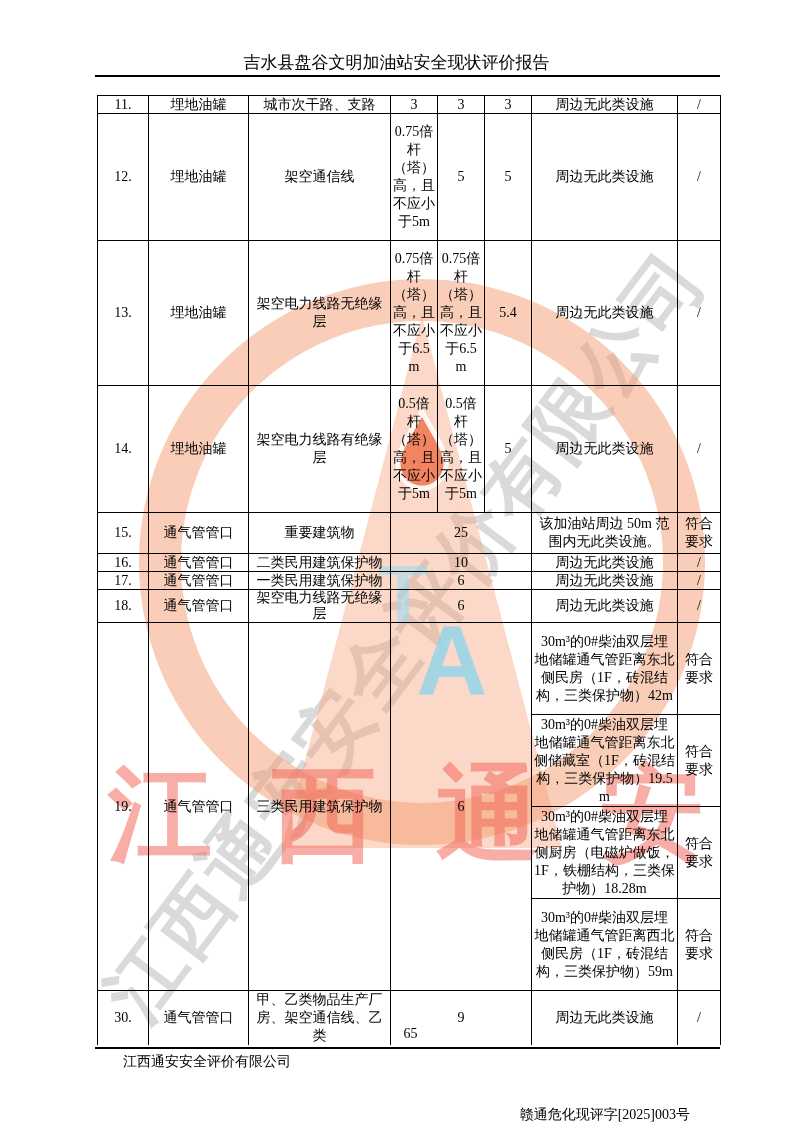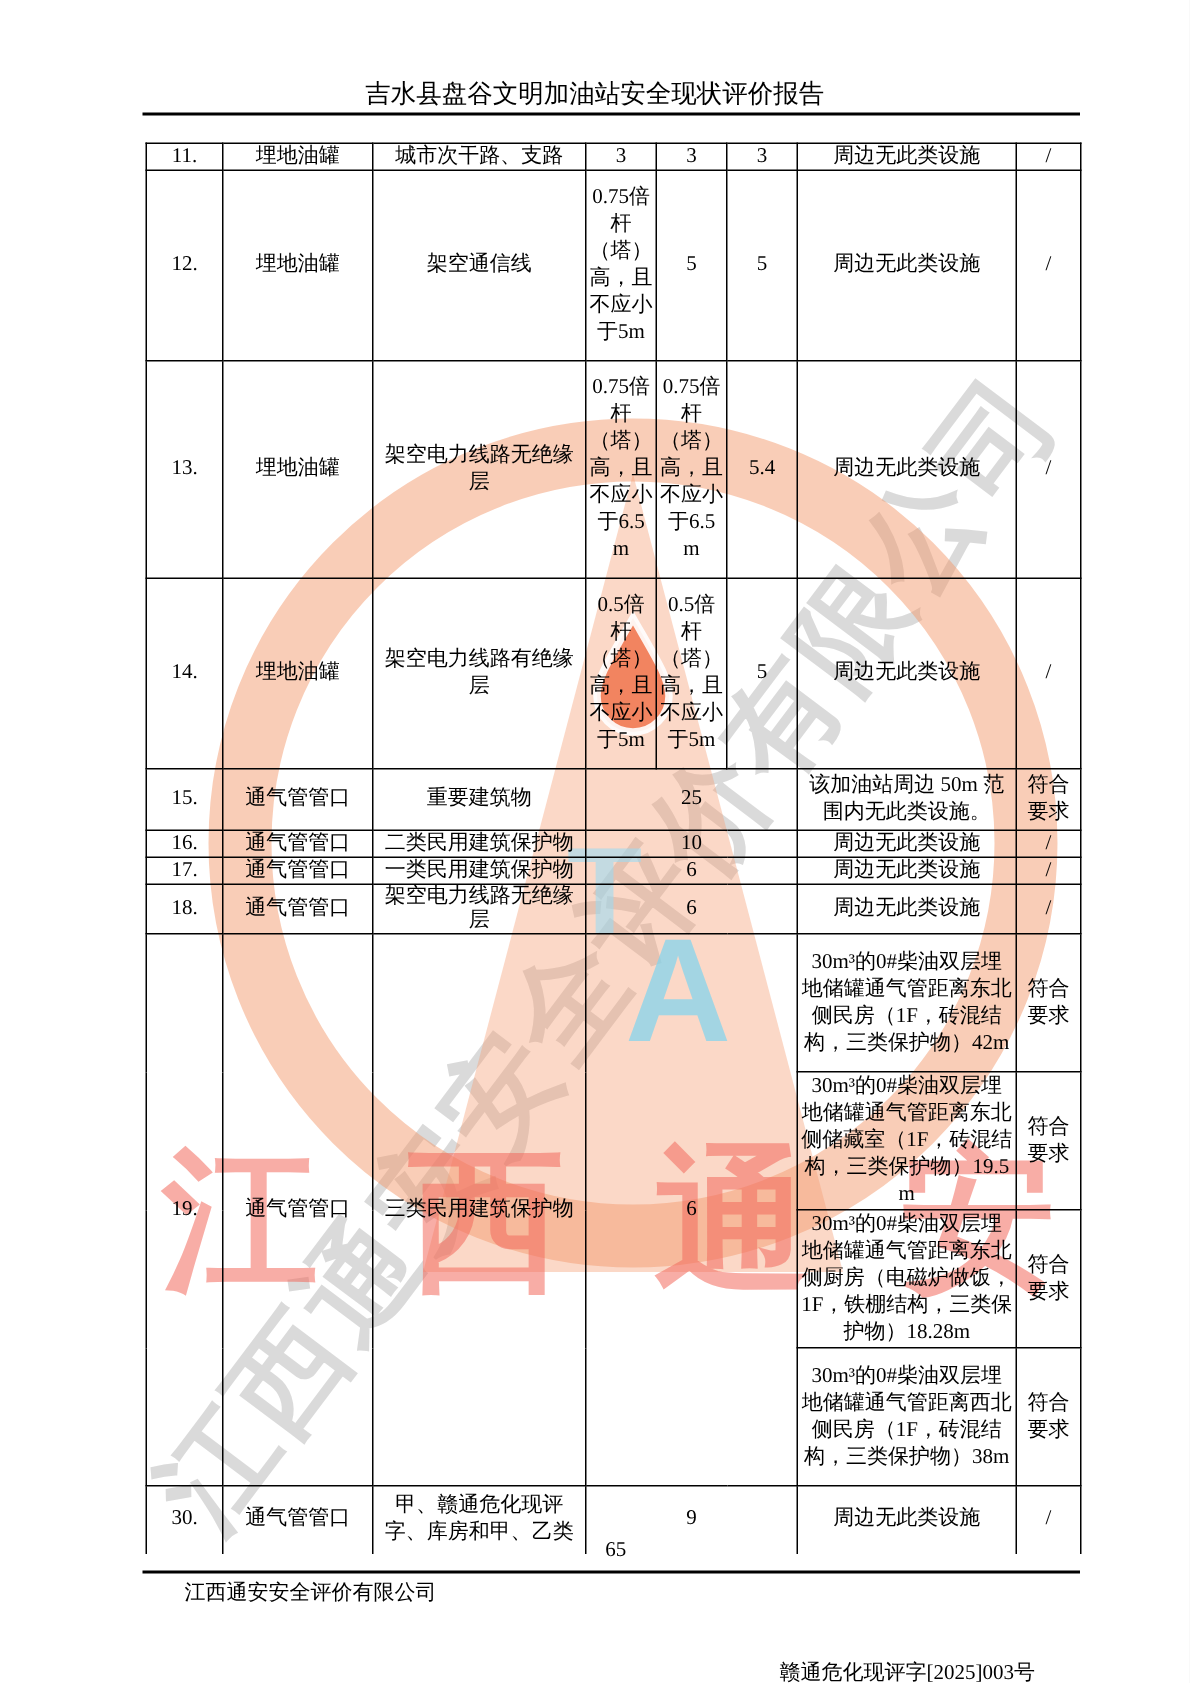--- a/index.html
+++ b/index.html
@@ -169,28 +169,28 @@
     </tr>
     <tr class="h92">
       <td>30m³的0#柴油双层埋地储罐通气管距离东北侧储藏室（1F，砖混结构，三类保护物）19.5m</td>
       <td>符合要求</td>
     </tr>
     <tr class="h92">
       <td>30m³的0#柴油双层埋地储罐通气管距离东北侧厨房（电磁炉做饭，1F，铁棚结构，三类保护物）18.28m</td>
       <td>符合要求</td>
     </tr>
     <tr class="h92">
-      <td>30m³的0#柴油双层埋地储罐通气管距离西北侧民房（1F，砖混结构，三类保护物）38m</td>
+      <td>30m³的0#柴油双层埋地储罐通气管距离西北侧民房（1F，砖混结构，三类保护物）59m</td>
       <td>符合要求</td>
     </tr>
 
     <tr class="h45">
       <td>30.</td>
       <td>通气管管口</td>
-      <td>甲、赣通危化现评字、库房和甲、乙类</td>
+      <td>甲、乙类物品生产厂房、架空通信线、乙类</td>
       <td colspan="3">9</td>
       <td>周边无此类设施</td>
       <td>/</td>
     </tr>
   </tbody>
     </table>
 
   <div class="page-number">65</div>
   <div class="footer-rule"></div>
   <div class="footer-left">江西通安安全评价有限公司</div>

